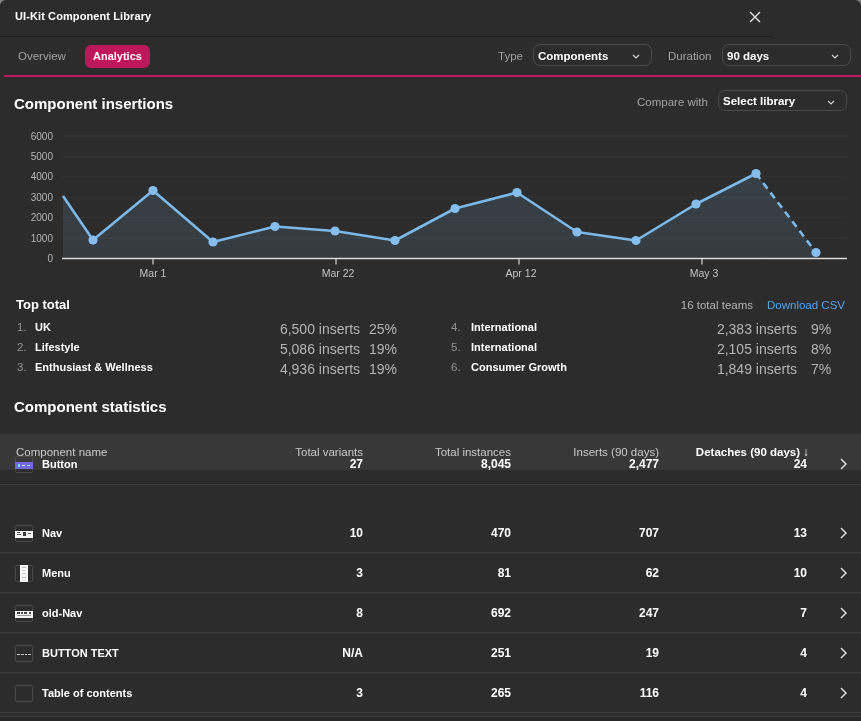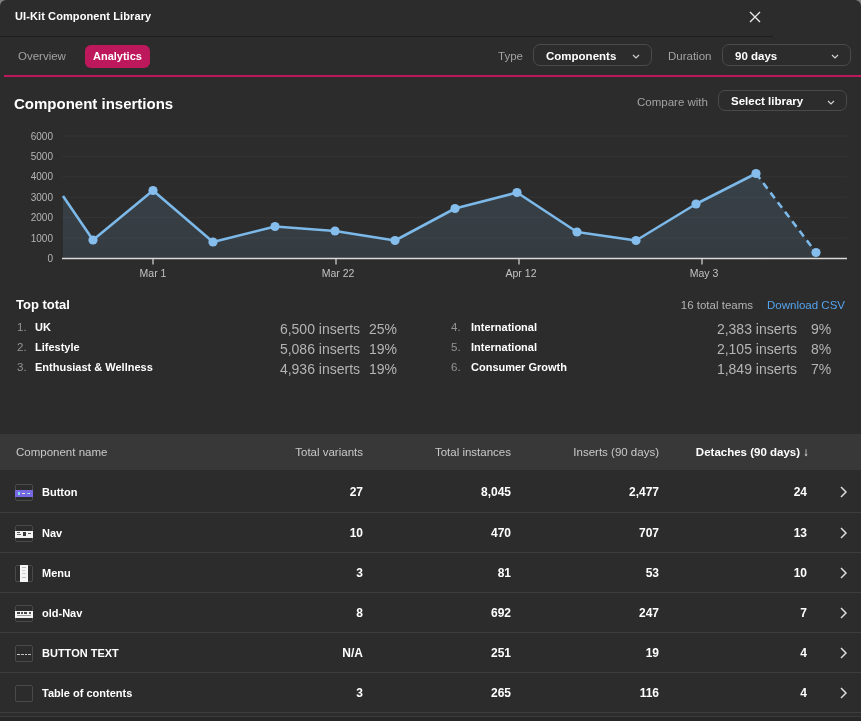--- a/index.html
+++ b/index.html
@@ -15,21 +15,21 @@
   
   #titlebar { position:absolute; left:0; top:0; width:773px; height:37px; border-bottom:1px solid #1e1e1e; }
   #title { position:absolute; left:15px; top:10px; font-size:11px; font-weight:bold; letter-spacing:0.1px; }
   #closex { position:absolute; right:12px; top:11px; width:12px; height:12px; }
 
   
   #tabrow { position:absolute; left:4px; top:37px; width:861px; height:40px; border-bottom:2px solid #be185d; }
   #ov { position:absolute; left:14px; top:13px; font-size:11.5px; color:#a2a2a2; }
   #an { position:absolute; left:81px; top:8px; height:23px; line-height:23px; padding:0 8px; background:#be185d; border-radius:6px; font-size:11px; font-weight:bold; }
   .ddlabel { font-size:11.5px; color:#a2a2a2; }
-  .dd { position:absolute; height:22px; border:1px solid #4a4a4a; border-radius:7px; font-size:11.5px; font-weight:bold; color:#fff; line-height:22px; padding-left:12px; }
+  .dd { position:absolute; height:22px; border:1px solid #4a4a4a; border-radius:7px; font-size:11.5px; font-weight:bold; color:#fff; line-height:22px; padding-left:4px; }
   .ddchev { position:absolute; right:11px; top:9px; }
 
   
   .h1 { font-size:15px; font-weight:bold; }
 
   
   .tnum { font-size:11.5px; color:#949494; position:absolute; }
   .tname { font-size:11px; font-weight:bold; position:absolute; }
   .tval { font-size:14px; color:#b4b4b4; position:absolute; text-align:center; }
 
@@ -166,30 +166,31 @@
     <div class="tval" style="left:796px; top:321px; width:50px;">9%</div>
   <div class="tnum" style="left:451px; top:341px;">5.</div>
     <div class="tname" style="left:471px; top:341px;">International</div>
   <div class="tval" style="left:707px; top:341px; width:100px;">2,105 inserts</div>
     <div class="tval" style="left:796px; top:341px; width:50px;">8%</div>
   <div class="tnum" style="left:451px; top:361px;">6.</div>
     <div class="tname" style="left:471px; top:361px;">Consumer Growth</div>
   <div class="tval" style="left:707px; top:361px; width:100px;">1,849 inserts</div>
     <div class="tval" style="left:796px; top:361px; width:50px;">7%</div>
 
+  <div class="abs h1" style="left:14px; top:398px;">Component statistics</div>
 
   <div id="thead">
     <div class="th" style="left:16px;">Component name</div>
     <div class="th" style="left:263px; width:100px; text-align:right;">Total variants</div>
     <div class="th" style="left:401px; width:110px; text-align:right;">Total instances</div>
     <div class="th" style="left:549px; width:110px; text-align:right;">Inserts (90 days)</div>
     <div class="th" style="left:666px; width:143px; text-align:right; color:#fff; font-weight:bold;">Detaches (90 days) ↓</div>
   </div>
 
-  <div class="row" style="top:470px; height:43px;">
+  <div class="row" style="top:442px; height:43px;">
     <div class="icon" style="top:14px;">
         <div style="position:absolute; left:-1px; top:4.5px; width:18px; height:7px; background:#7568e2;">
       <div style="position:absolute; left:3px; top:2px; width:1.5px; height:3px; background:#7edce8;"></div>
       <div style="position:absolute; left:7px; top:3px; width:3px; height:1.5px; background:#efecd2;"></div>
       <div style="position:absolute; left:11.5px; top:3px; width:2px; height:1.5px; background:#7edce8;"></div>
       <div style="position:absolute; left:13.5px; top:3px; width:1.5px; height:1.5px; background:#efecd2;"></div>
     </div>
       </div>
     <div class="rname" style="top:16px;">Button</div>
     <div class="rval" style="left:263px; top:15px; width:100px;">27</div>
@@ -223,21 +224,21 @@
         <div style="position:absolute; left:4px; top:-1px; width:8px; height:17px; background:#f5f5f5;">
       <div style="position:absolute; left:1.5px; top:2px; width:4px; height:1px; background:#bbb;"></div>
       <div style="position:absolute; left:1.5px; top:5px; width:3px; height:1px; background:#ccc;"></div>
       <div style="position:absolute; left:1.5px; top:8px; width:4px; height:1px; background:#ccc;"></div>
       <div style="position:absolute; left:1.5px; top:12px; width:4px; height:1px; background:#bbb;"></div>
     </div>
       </div>
     <div class="rname">Menu</div>
     <div class="rval" style="left:263px; width:100px;">3</div>
     <div class="rval" style="left:411px; width:100px;">81</div>
-    <div class="rval" style="left:559px; width:100px;">53</div>
+    <div class="rval" style="left:559px; width:100px;">62</div>
     <div class="rval" style="left:707px; width:100px;">10</div>
     <svg class="chev" width="7" height="12" viewBox="0 0 7 12">
         <path d="M1 1 L6 6 L1 11" stroke="#dedede" stroke-width="1.5" fill="none"></path>
       </svg>
   </div>
   <div class="row" style="top:593px;">
     <div class="icon">
         <div style="position:absolute; left:-1px; top:4.5px; width:18px; height:7px; background:#f2f2f2;">
       <div style="position:absolute; left:1.5px; top:1.5px; width:3px; height:1.5px; background:#444;"></div>
       <div style="position:absolute; left:5.5px; top:1.5px; width:2px; height:1.5px; background:#555;"></div>

